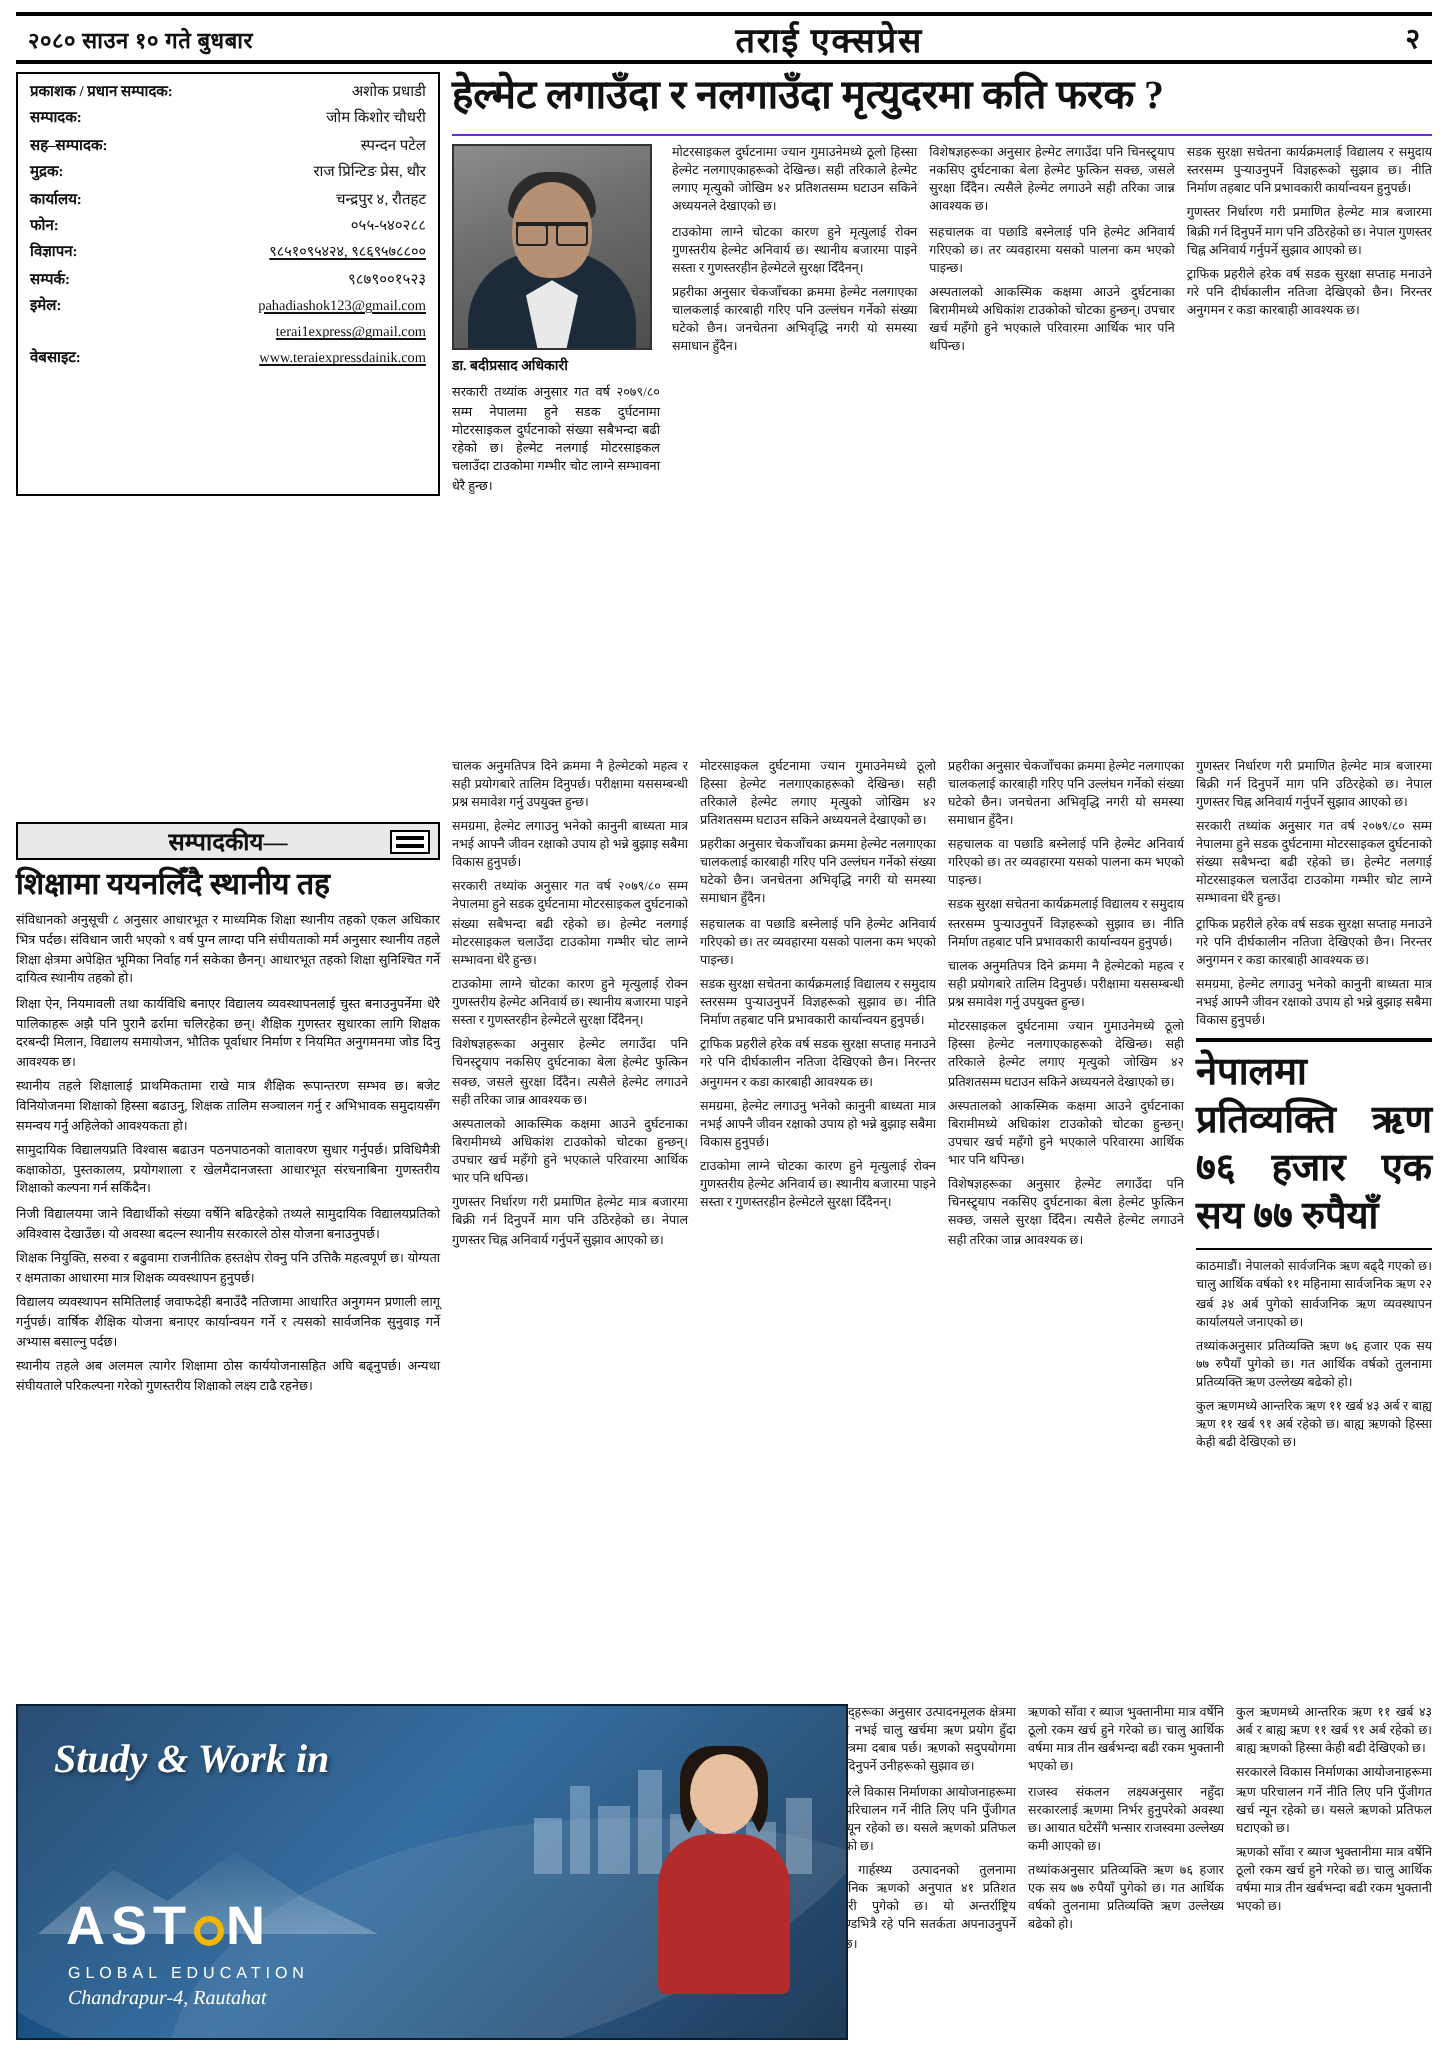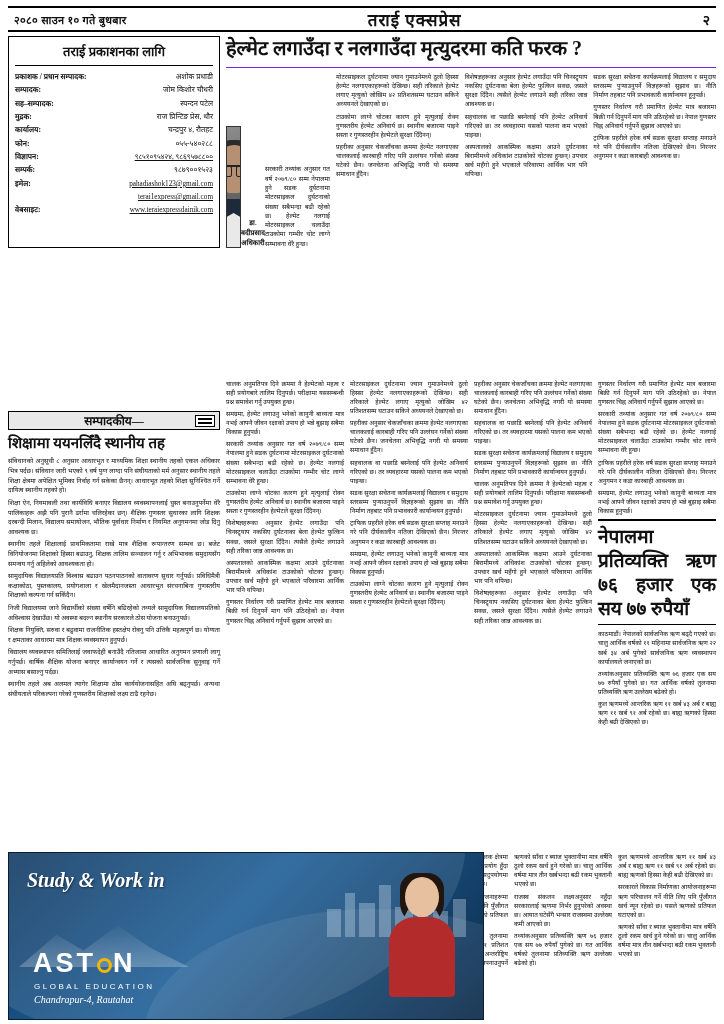--- a/index.html
+++ b/index.html
@@ -73,22 +73,22 @@
     gap: 4px;
     margin-bottom: 2.5px;
   }
   .imp-row .lbl { font-weight: bold; white-space: nowrap; }
   .imp-row .val { text-align: right; }
   .imp-row.wide .val { font-size: 7.2px; text-decoration: underline; }
 
   .portrait-col {
     width: 104px;
     display: flex;
-    flex-direction: row;
-    align-items: flex-end;
+    flex-direction: column;
+    align-items: flex-start;
   }
   .portrait {
     width: 100px; height: 122px;
     background: linear-gradient(160deg,#8d8d8d 0%, #6e6e6e 40%, #4d4d4d 100%);
     border: 1px solid #333;
     position: relative;
     overflow: hidden;
   }
   .portrait .head {
     position: absolute;
@@ -226,21 +226,21 @@
     border-top: 2px solid #000;
     border-bottom: 1px solid #000;
     padding: 4px 0;
     margin: 4px 0 4px 0;
   }
 
   
   .ad {
     position: absolute;
     left: 8px; bottom: 4px;
-    width: 476px; height: 168px;
+    width: 416px; height: 168px;
     background: linear-gradient(135deg,#123a63 0%, #1d5e96 45%, #0d2b4a 100%);
     color: #fff;
     overflow: hidden;
     border: 1px solid #0a1e33;
   }
   .ad .swoosh {
     position: absolute;
     width: 520px; height: 300px;
     left: -60px; top: -120px;
     background: rgba(255,255,255,.10);
@@ -343,21 +343,20 @@
 
   <div class="masthead">
     <div class="date">२०८० साउन १० गते बुधबार</div>
     <div class="title">तराई एक्सप्रेस</div>
     <div class="pageno">२</div>
   </div>
 
   <div class="top-area">
 
     <div class="imprint">
-      <h2>तराई प्रकाशनका लागि</h2>
       <div class="imp-row">
         <span class="lbl">प्रकाशक / प्रधान सम्पादक:</span>
         <span class="val">अशोक प्रधाडी</span>
       </div>
       <div class="imp-row">
         <span class="lbl">सम्पादक:</span>
         <span class="val">जोम किशोर चौधरी</span>
       </div>
       <div class="imp-row">
         <span class="lbl">सह–सम्पादक:</span>

